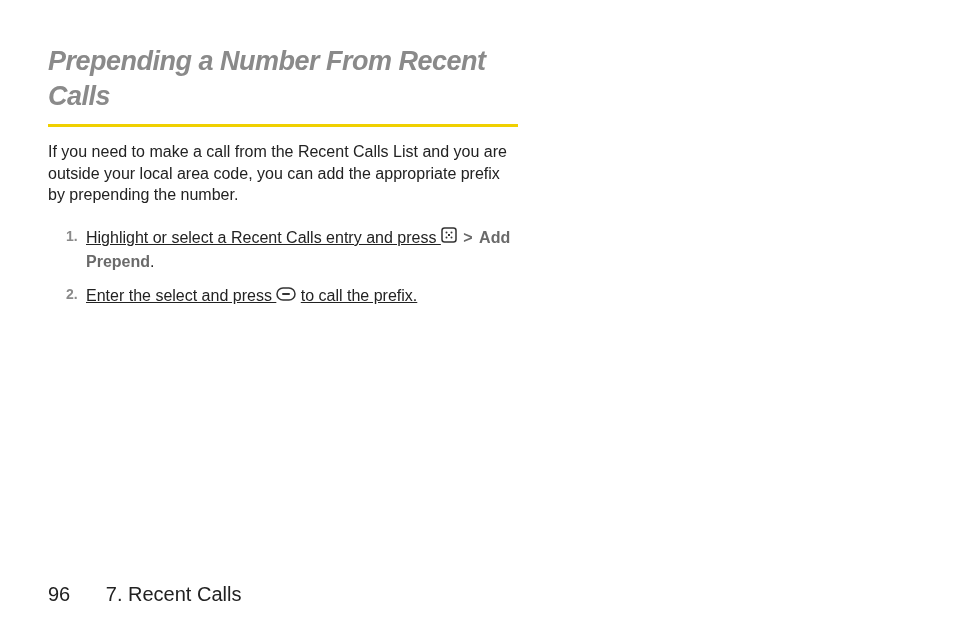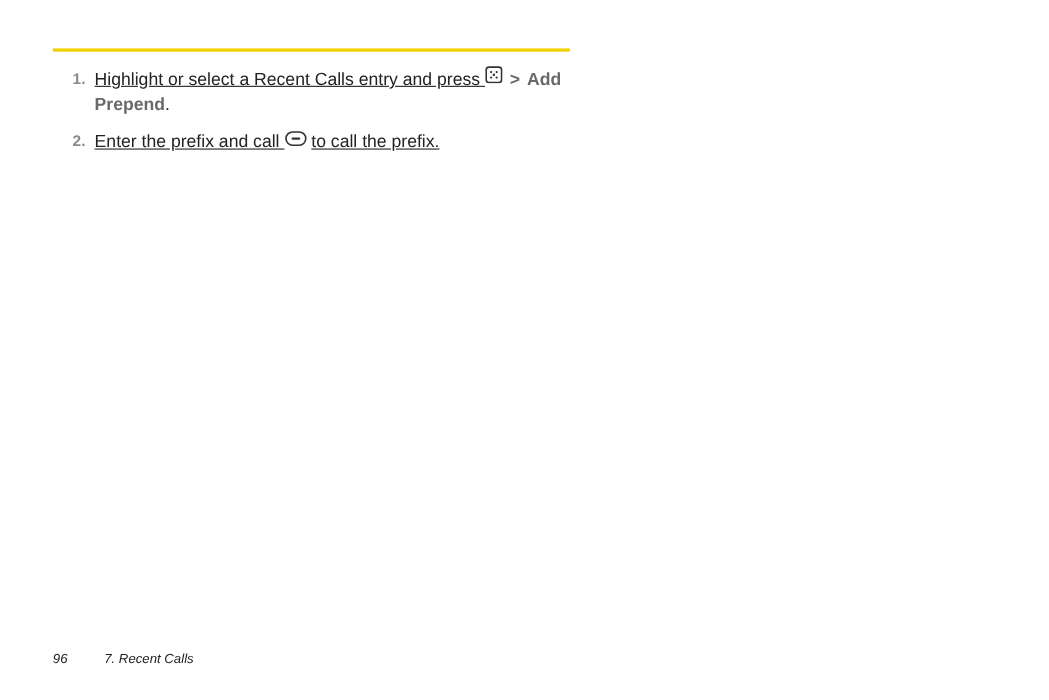--- a/index.html
+++ b/index.html
@@ -74,54 +74,55 @@
     }
     .gt {
       font-weight: bold;
       color: #6a6a6a;
       margin: 0 2px;
     }
     .footer {
       position: absolute;
       left: 48px;
       bottom: 30px;
-      font-size: 12px;
-      font-style: italic;
+      font-size: 20px;
       color: #222;
     }
     .footer-page {
       margin-right: 30px;
     }
   </style>
 </head>
 <body>
 
 <div class="content-column">
+  <h1 class="heading">Prepending a Number From Recent Calls</h1>
   <hr class="heading-rule">
+  <p class="intro">If you need to make a call from the Recent Calls List and you are outside your local area code, you can add the appropriate prefix by prepending the number.</p>
 
   <ol class="steps">
     <li>
       <span class="step-num">1.</span>
       <span class="step-text">Highlight or select a Recent Calls entry and press </span>
       <span class="icon-key">
         <svg width="16" height="16" viewBox="0 0 16 16">
           <rect x="1" y="1" width="14" height="14" rx="2.5" ry="2.5" fill="none" stroke="#333" stroke-width="1.5"></rect>
           <circle cx="5.5" cy="5.5" r="1" fill="#333"></circle>
           <circle cx="10.5" cy="5.5" r="1" fill="#333"></circle>
           <circle cx="5.5" cy="10.5" r="1" fill="#333"></circle>
           <circle cx="10.5" cy="10.5" r="1" fill="#333"></circle>
           <rect x="7" y="7" width="2" height="2" fill="#333"></rect>
         </svg>
       </span>
       <span class="gt">&gt;</span>
       <span class="bold-gray">Add Prepend</span><span>.</span>
     </li>
     <li>
       <span class="step-num">2.</span>
-      <span class="step-text">Enter the prefix and call </span>
+      <span class="step-text">Enter the select and press </span>
       <span class="icon-key">
         <svg width="20" height="14" viewBox="0 0 20 14">
           <rect x="1" y="1" width="18" height="12" rx="6" ry="6" fill="none" stroke="#333" stroke-width="1.5"></rect>
           <rect x="6" y="6" width="8" height="2" rx="1" fill="#333"></rect>
         </svg>
       </span>
       <span class="step-text"> to call the prefix.</span>
     </li>
   </ol>
 </div>

